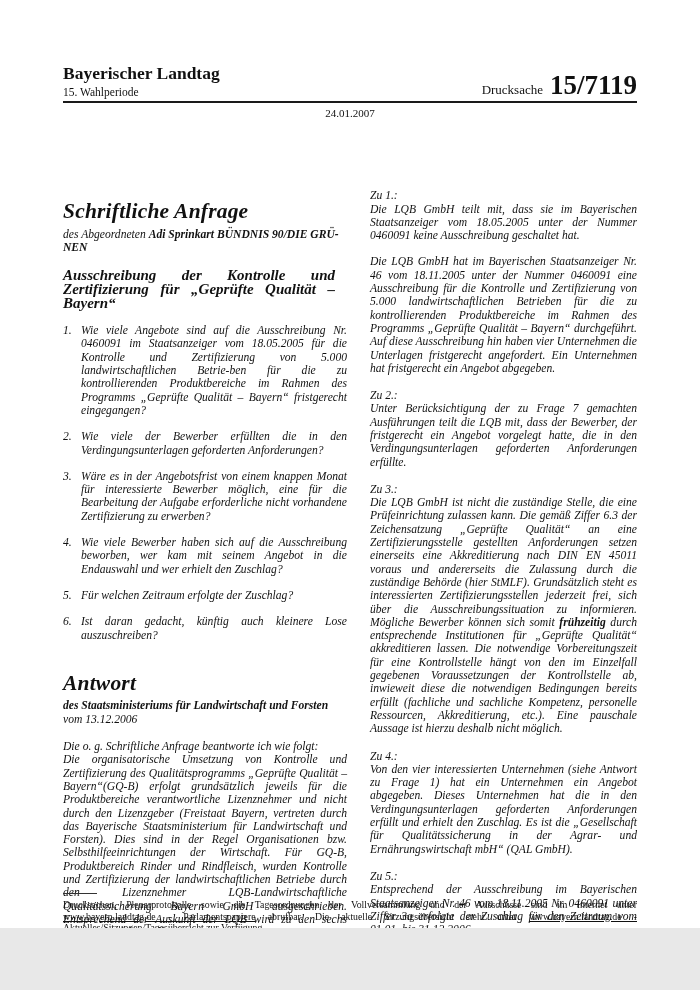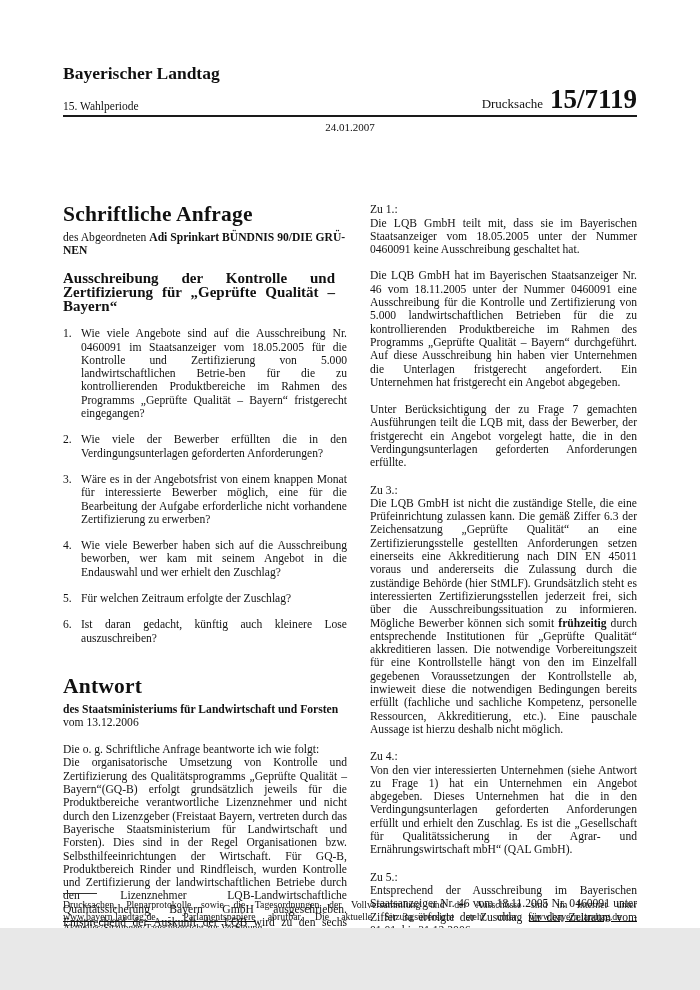--- a/index.html
+++ b/index.html
@@ -13,29 +13,29 @@
     color: #111;
     overflow: hidden;
     box-sizing: border-box;
   }
   .content { padding: 0 63px; }
 
   
   .hdr { margin-top: 64px; }
   .hdr-row { display: flex; justify-content: space-between; align-items: flex-end; }
   .org { font-size: 17.5px; font-weight: bold; line-height: 1.1; }
-  .period { font-size: 11.5px; margin-top: 17px; }
+  .period { font-size: 11.5px; margin-top: 3px; }
   .doc-ref { display: flex; align-items: baseline; }
   .doc-type { font-size: 13px; margin-right: 7px; }
   .doc-num { font-size: 27px; font-weight: bold; line-height: 0.95; }
   .hdr-rule { height: 2px; background: #1a1a1a; margin-top: 3px; }
   .hdr-date { text-align: center; font-size: 11px; margin-top: 4px; }
 
   
-  .columns { display: flex; margin-top: 70px; align-items: flex-start; }
+  .columns { display: flex; margin-top: 70px; align-items: center; font-style: italic; }
   .col-left  { width: 284px; flex: none; }
   .col-div   { flex: none; border-left: 1px solid #3a3a3a; margin: 0 11px; }
   .col-right { flex: 1; min-width: 0; }
 
   .jtext { font-size: 11.6px; line-height: 13.3px; text-align: justify; hyphens: auto; }
   h1.doc-h1 { font-size: 21.5px; font-weight: bold; margin: 0 0 4px 0; line-height: 1.1; letter-spacing: 0.2px; }
   .byline { font-size: 11.6px; line-height: 13.3px; }
   .byline b { font-weight: bold; }
   .subject { font-size: 15px; line-height: 13.6px; font-weight: bold; text-align: justify; margin: 15px 12px 14px 0; }
 
@@ -132,20 +132,21 @@
 
       <section class="col-right">
 
         <div class="answer-section">
           <div class="zu-label">Zu 1.:</div>
           <div class="para jtext">Die LQB GmbH teilt mit, dass sie im Bayerischen Staatsanzeiger vom 18.05.2005 unter der Nummer 0460091 keine Ausschreibung geschaltet hat.</div>
           <div class="para jtext">Die LQB GmbH hat im Bayerischen Staatsanzeiger Nr. 46 vom 18.11.2005 unter der Nummer 0460091 eine Ausschreibung für die Kontrolle und Zertifizierung von 5.000 landwirtschaftlichen Betrieben für die zu kontrollierenden Produktbereiche im Rahmen des Programms „Geprüfte Qualität – Bayern“ durchgeführt. Auf diese Ausschreibung hin haben vier Unternehmen die Unterlagen fristgerecht angefordert. Ein Unternehmen hat fristgerecht ein Angebot abgegeben.</div>
         </div>
 
         <div class="answer-section">
+          <div class="zu-label">Zu 2.:</div>
           <div class="para jtext">Unter Berücksichtigung der zu Frage 7 gemachten Ausführungen teilt die LQB mit, dass der Bewerber, der fristgerecht ein Angebot vorgelegt hatte, die in den Verdingungsunterlagen geforderten Anforderungen erfüllte.</div>
         </div>
 
         <div class="answer-section mt-sm">
           <div class="zu-label">Zu 3.:</div>
           <div class="para jtext"><span>Die LQB GmbH ist nicht die zuständige Stelle, die eine Prüfeinrichtung zulassen kann. Die gemäß Ziffer 6.3 der Zeichensatzung „Geprüfte Qualität“ an eine Zertifizierungsstelle gestellten Anforderungen setzen einerseits eine Akkreditierung nach DIN EN 45011 voraus und andererseits die Zulassung durch die zuständige Behörde (hier StMLF). Grundsätzlich steht es interessierten Zertifizierungsstellen jederzeit frei, sich über die Ausschreibungssituation zu informieren. Mögliche Bewerber können sich somit </span><b>frühzeitig</b><span> durch entsprechende Institutionen für „Geprüfte Qualität“ akkreditieren lassen. Die notwendige Vorbereitungszeit für eine Kontrollstelle hängt von den im Einzelfall gegebenen Voraussetzungen der Kontrollstelle ab, inwieweit diese die notwendigen Bedingungen bereits erfüllt (fachliche und sachliche Kompetenz, personelle Ressourcen, Akkreditierung, etc.). Eine pauschale Aussage ist hierzu deshalb nicht möglich.</span></div>
         </div>
 
         <div class="answer-section mt-lg">
           <div class="zu-label">Zu 4.:</div>

